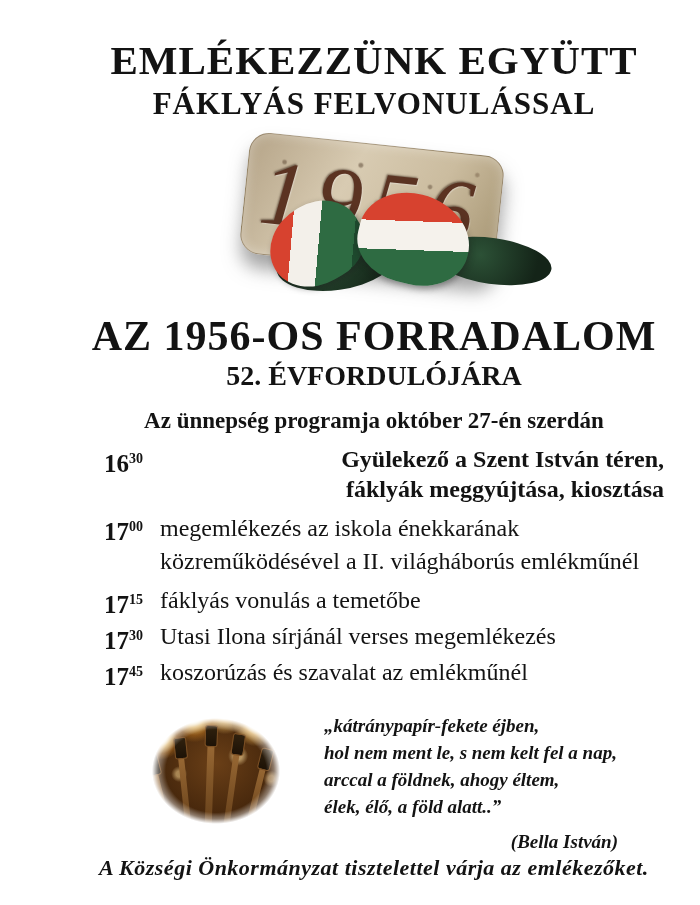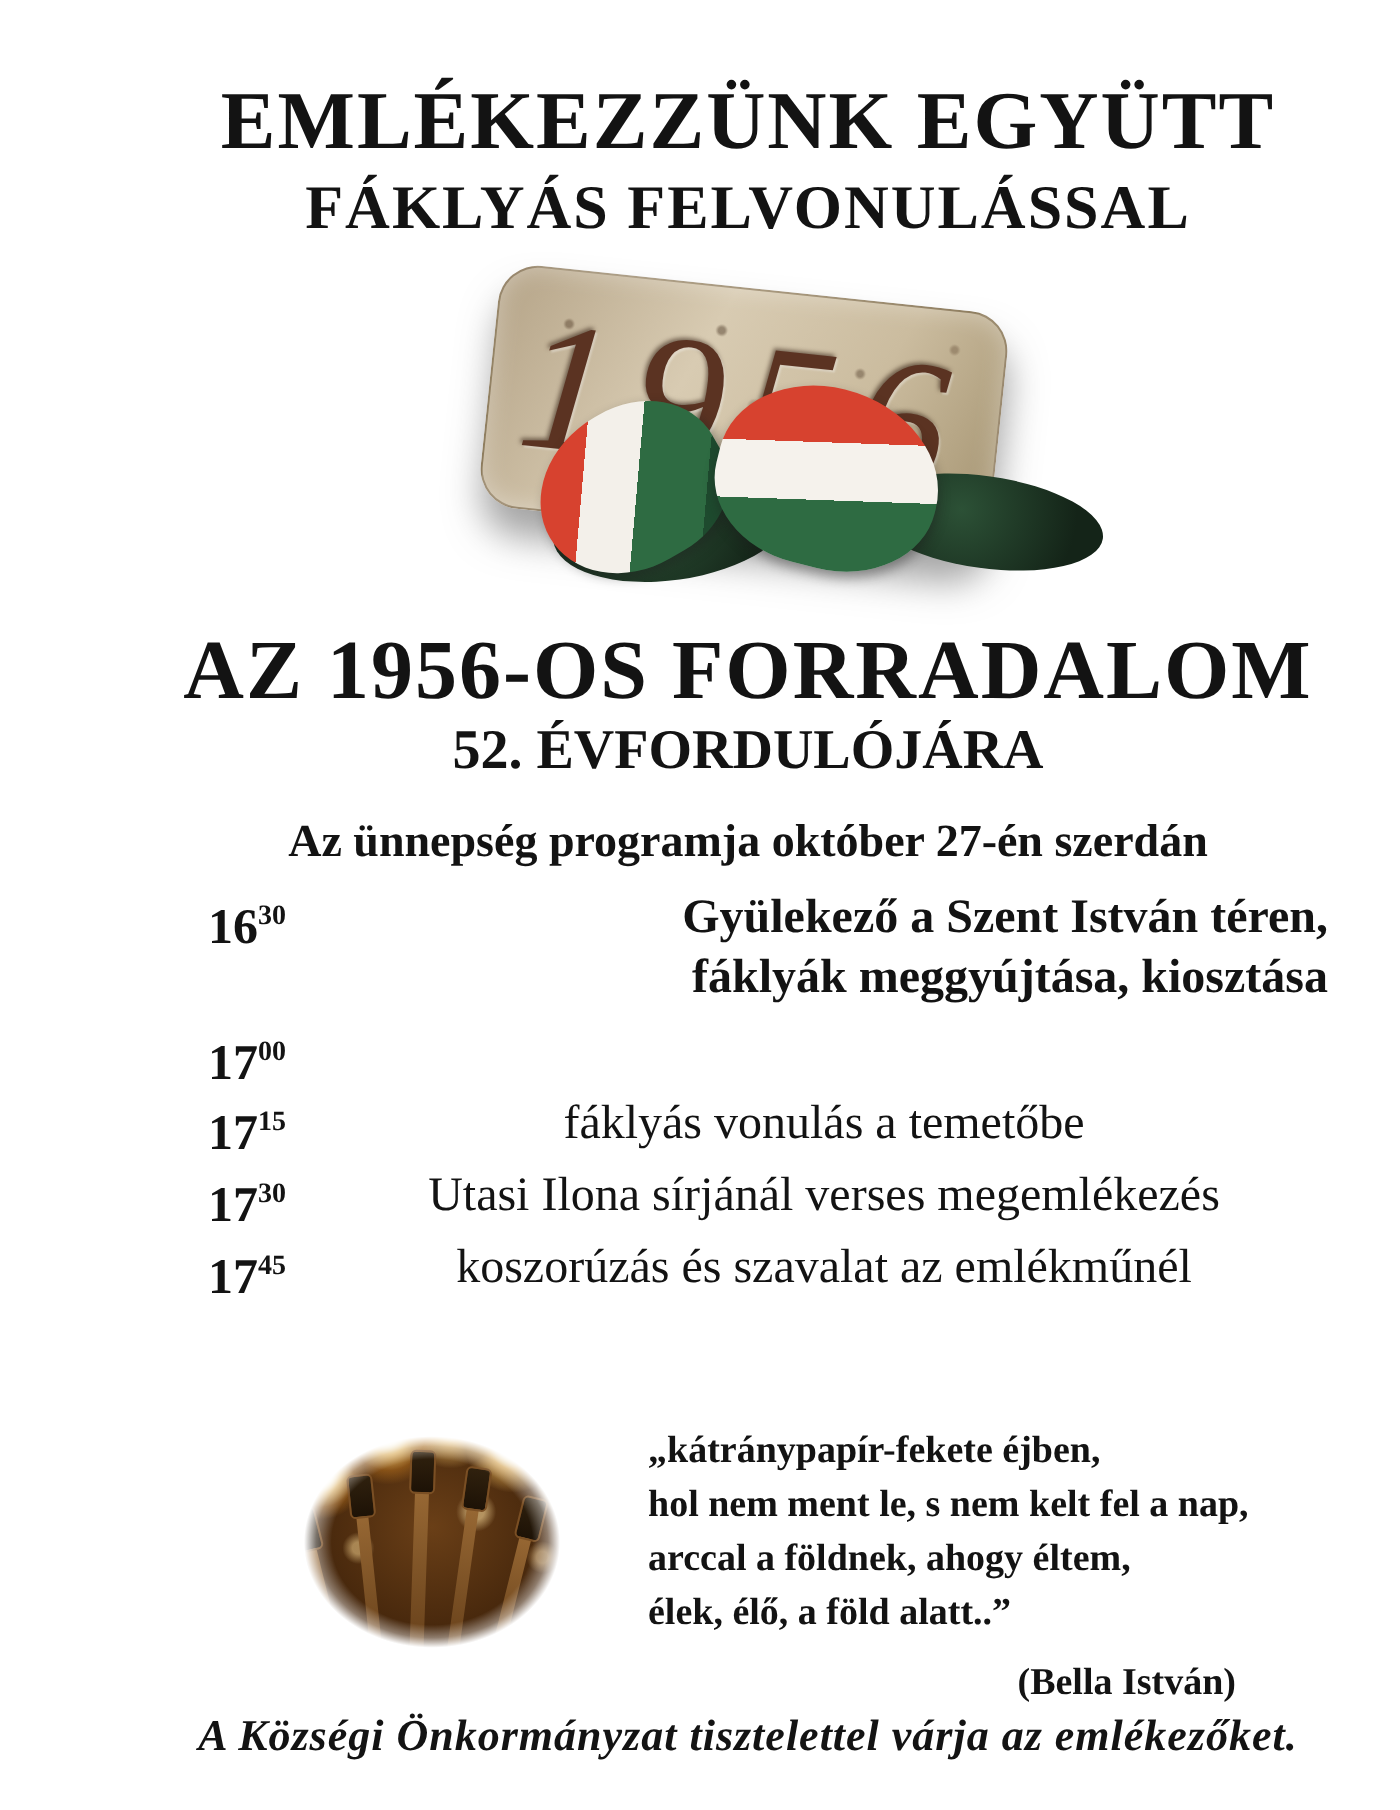--- a/index.html
+++ b/index.html
@@ -55,21 +55,21 @@
   }
 
   
   .program{position:absolute;left:80px;top:444px;width:560px;font-size:24px;font-family:Liberation Serif, serif;}
   .prow{display:grid;grid-template-columns:56px 1fr;align-items:start;}
   .ptime{font-weight:bold;font-size:25px;line-height:30px;white-space:nowrap;}
   .ptime sup{font-size:14px;font-weight:bold;}
   .ptext{line-height:30px;}
   .prow-0 .ptext{font-weight:bold;margin-bottom:8px;text-align:right;}
   .prow-1 .ptext{line-height:33px;margin-bottom:7px;}
-  .prow-2 .ptext,.prow-3 .ptext,.prow-4 .ptext{margin-bottom:6px;text-align:center;}
+  .prow-2 .ptext,.prow-3 .ptext,.prow-4 .ptext{margin-bottom:6px;}
 
   
   .torch-photo{
     position:absolute;left:100px;top:695px;width:184px;height:152px;
     background-color:#2b1708;
     background-image:
       radial-gradient(circle at 20% 28%, rgba(255,250,225,.95) 0 5px, rgba(255,210,120,.8) 9px, rgba(255,160,40,.3) 16px, transparent 22px),
       radial-gradient(circle at 38% 14%, rgba(255,250,225,.95) 0 6px, rgba(255,210,120,.8) 11px, rgba(255,160,40,.3) 19px, transparent 26px),
       radial-gradient(circle at 55% 10%, rgba(255,250,220,.95) 0 6px, rgba(255,205,110,.8) 11px, transparent 24px),
       radial-gradient(circle at 72% 18%, rgba(255,248,215,.95) 0 6px, rgba(255,200,100,.75) 12px, transparent 24px),
@@ -86,21 +86,21 @@
   .stick{position:absolute;bottom:10px;width:6px;background:linear-gradient(180deg,#9a6a35,#5f3a16);border-radius:3px;}
   .stick::before{content:"";position:absolute;top:-16px;left:-3px;width:11px;height:20px;
     background:linear-gradient(180deg,#30210e,#1d1206);border:1px solid #7a4f24;border-radius:3px;}
   .stick-1{left:34px;height:58px;bottom:20px;transform:rotate(-14deg);}
   .stick-2{left:58px;height:84px;transform:rotate(-6deg);}
   .stick-3{left:82px;height:96px;width:7px;transform:rotate(2deg);}
   .stick-4{left:104px;height:88px;transform:rotate(8deg);}
   .stick-5{left:128px;height:74px;transform:rotate(14deg);}
   .stick-6{left:150px;height:58px;bottom:22px;transform:rotate(20deg);}
 
-  .quote{position:absolute;left:300px;top:712px;width:302px;font-size:19px;font-weight:bold;line-height:27px;}
+  .quote{position:absolute;left:300px;top:712px;width:302px;font-size:19px;font-weight:bold;font-style:italic;line-height:27px;}
   .quote-author{margin-top:8px;text-align:right;padding-right:8px;}
 
   .footer-note{top:855px;font-size:22px;font-weight:bold;font-style:italic;letter-spacing:.5px;}
 </style>
 </head>
 <body>
 
 <div class="page">
 
   <div class="center title-1">EMLÉKEZZÜNK EGYÜTT</div>
@@ -124,20 +124,24 @@
   <div class="program">
     <div class="prow prow-0">
       <div class="ptime"><span>16</span><sup>30</sup></div>
       <div class="ptext">
         <div>Gyülekező a Szent István téren,</div>
         <div>fáklyák meggyújtása, kiosztása</div>
       </div>
     </div>
     <div class="prow prow-1">
       <div class="ptime"><span>17</span><sup>00</sup></div>
+      <div class="ptext">
+        <div>megemlékezés az iskola énekkarának</div>
+        <div>közreműködésével a II. világháborús emlékműnél</div>
+      </div>
     </div>
     <div class="prow prow-2">
       <div class="ptime"><span>17</span><sup>15</sup></div>
       <div class="ptext">
         <div>fáklyás vonulás a temetőbe</div>
       </div>
     </div>
     <div class="prow prow-3">
       <div class="ptime"><span>17</span><sup>30</sup></div>
       <div class="ptext">

